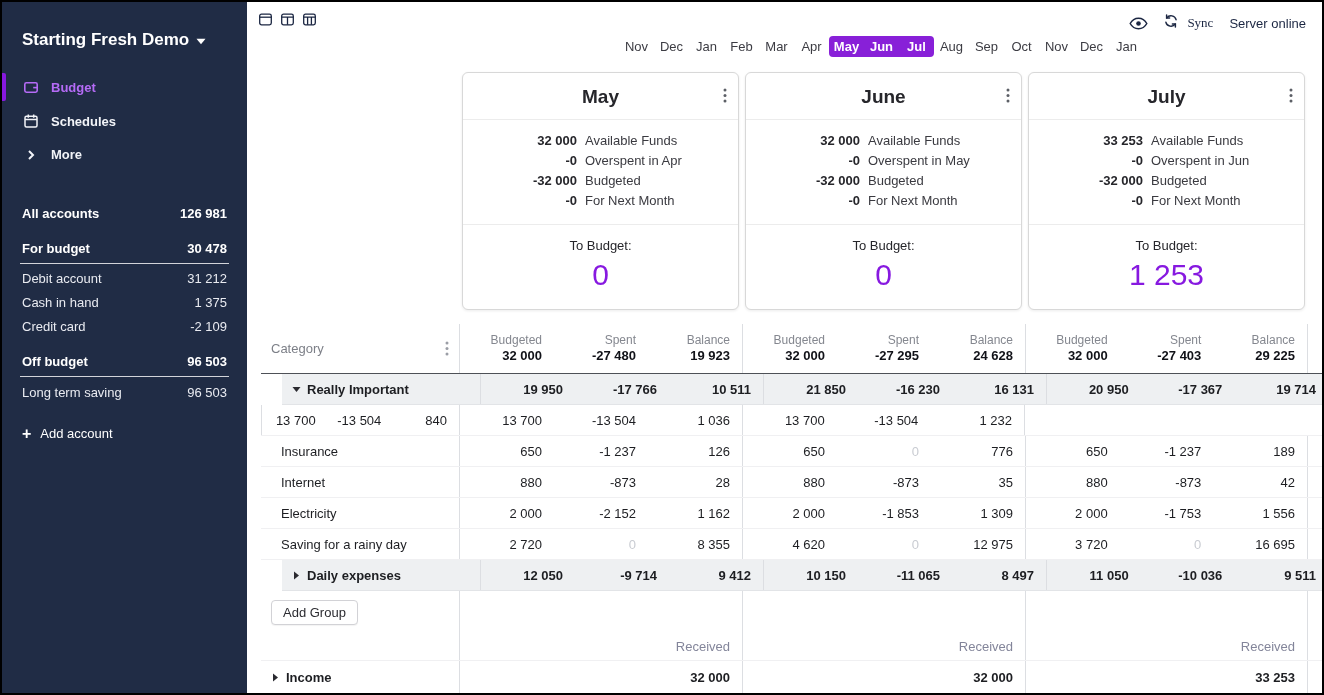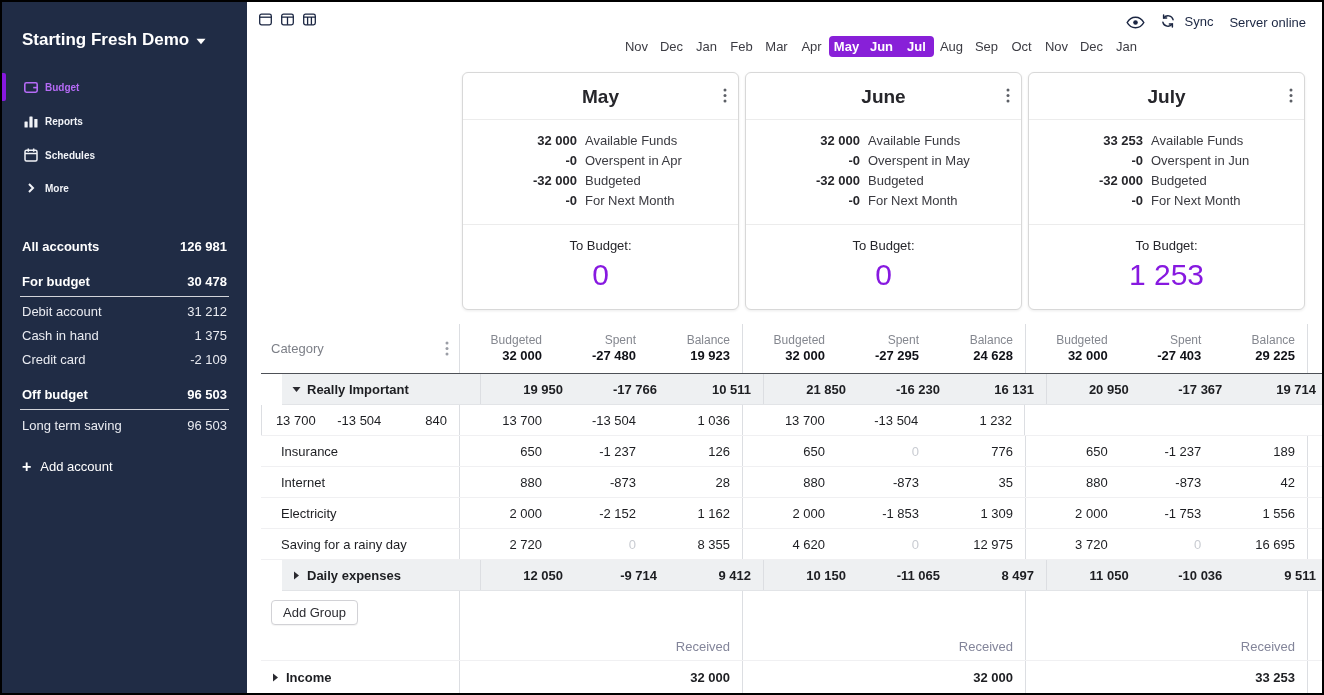--- a/index.html
+++ b/index.html
@@ -5,21 +5,21 @@
   * { box-sizing: border-box; margin: 0; padding: 0; }
   html,body { width:1324px; height:695px; overflow:hidden; background:#fff;
     font-family:"Liberation Sans", sans-serif; }
   .frame { width:1324px; height:695px; border:2px solid #000; display:flex; overflow:hidden; background:#fff; }
 
   
   .sidebar { width:245px; flex:0 0 245px; background:#202c45; color:#fff; display:flex; flex-direction:column; padding-top:16px; }
   .sb-title { display:flex; align-items:center; gap:7px; padding:12px 20px 14px; font-size:17px; font-weight:700; cursor:pointer; }
   .sb-caret { display:flex; color:#fff; margin-top:2px; }
   .sb-nav { margin-top:6px; }
-  .sb-item { position:relative; display:flex; align-items:center; gap:5px; padding:9px 20px; font-size:10px; font-weight:600; color:#f2f4f8; cursor:pointer; }
+  .sb-item { position:relative; display:flex; align-items:center; gap:11px; padding:9px 20px; font-size:13px; font-weight:600; color:#f2f4f8; cursor:pointer; }
   .sb-icon { width:18px; display:flex; justify-content:center; }
   .sb-item.active { color:#b56bf6; }
   .sb-item.active::before { content:''; position:absolute; left:0; top:3px; bottom:3px; width:4px; background:#8719e0; border-radius:0 2px 2px 0; }
   .sb-accounts { margin-top:30px; padding:0 18px; font-size:13px; }
   .acct { display:flex; justify-content:space-between; align-items:center; padding:4.5px 2px; color:#e9ebf1; cursor:pointer; }
   .acct-value { font-weight:400; }
   .acct.header { font-weight:700; color:#fff; margin-bottom:4px; }
   .acct.header .acct-value { font-weight:700; }
   .acct.header-underline { font-weight:700; color:#fff; margin-top:11px; border-bottom:1.5px solid rgba(255,255,255,.8); padding-bottom:7px; margin-bottom:3px; }
   .acct.header-underline .acct-value { font-weight:700; }
@@ -34,21 +34,21 @@
   .vicon { display:flex; cursor:pointer; }
   .month-nav { position:absolute; left:372px; top:20px; width:525px; }
   .mn-years { position:relative; height:15px; }
   .mn-year { position:absolute; top:0; width:35px; text-align:center; font-size:11px; color:#2b2b31; }
   .mn-months { display:flex; margin-top:14px;justify-content:flex-end; }
   .mn-month { width:35px; height:21px; line-height:21px; text-align:center; font-size:13px; color:#3c3c43; cursor:pointer; }
   .mn-month.sel { background:#8820d8; color:#fff; font-weight:700; }
   .mn-month.sel-start { border-radius:4px 0 0 4px; }
   .mn-month.sel-end { border-radius:0 4px 4px 0; }
   .status { position:absolute; top:12px; right:16px; display:flex; align-items:center; gap:16px; font-size:13px; color:#1b2642; font-weight:500; }
-  .eye, .sync { display:flex; align-items:flex-start; gap:9px; cursor:pointer; }
+  .eye, .sync { display:flex; align-items:center; gap:9px; cursor:pointer;font-family:Liberation Serif, serif; }
   .server { cursor:pointer; }
 
   
   .grid { display:grid; grid-template-columns:198px 283px 283px 283px; margin-left:14px; }
 
   
   .cards-row { margin-top:4px; height:240px; }
   .mcard { margin:0 3px; background:#fff; border:1px solid #d8d8d8; border-radius:6px; box-shadow:0 1px 3px rgba(0,0,0,.08); height:238px; display:flex; flex-direction:column; overflow:hidden; }
   .mcard-head { position:relative; text-align:center; padding:13px 0 11px; font-size:19px; font-weight:700; color:#26262b; border-bottom:1px solid #ececec; }
   .mcard-kebab { position:absolute; right:11px; top:15px; color:#5c5f66; cursor:pointer; display:flex; }
@@ -105,30 +105,20 @@
           <span class="sb-icon" style="display: flex;">
             <svg width="16" height="16" viewBox="0 0 16 16" fill="none" stroke="currentColor" stroke-width="1.6">
               <rect x="1.8" y="3.8" width="12.4" height="9.4" rx="1.6"></rect>
               <path d="M10.2 8.6h4"></path>
             </svg>
           </span>
           <span class="sb-label">Budget</span>
         </div>
         <div class="sb-item">
           <span class="sb-icon" style="display: flex;">
-            <svg width="16" height="16" viewBox="0 0 16 16" fill="currentColor">
-              <rect x="1.5" y="8.5" width="3.2" height="6" rx="0.6"></rect>
-              <rect x="6.4" y="3.5" width="3.2" height="11" rx="0.6"></rect>
-              <rect x="11.3" y="6" width="3.2" height="8.5" rx="0.6"></rect>
-            </svg>
-          </span>
-          <span class="sb-label">Reports</span>
-        </div>
-        <div class="sb-item">
-          <span class="sb-icon" style="display: flex;">
             <svg width="16" height="16" viewBox="0 0 16 16" fill="none" stroke="currentColor" stroke-width="1.5">
               <rect x="2" y="3.2" width="12" height="10.8" rx="1.5"></rect>
               <path d="M2 6.6h12M5.3 1.6v3.2M10.7 1.6v3.2"></path>
             </svg>
           </span>
           <span class="sb-label">Schedules</span>
         </div>
         <div class="sb-item">
           <span class="sb-icon" style="display: flex;">
             <svg width="14" height="14" viewBox="0 0 14 14" fill="none" stroke="currentColor" stroke-width="2">

